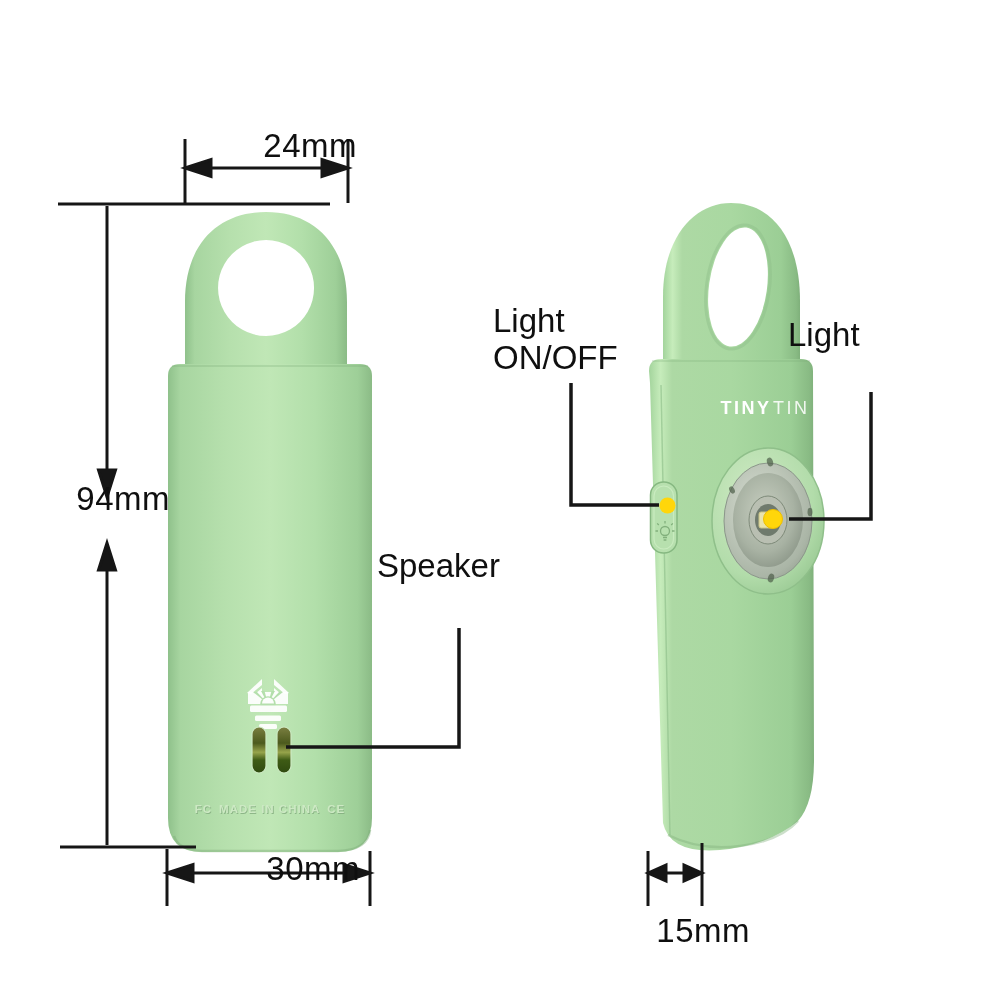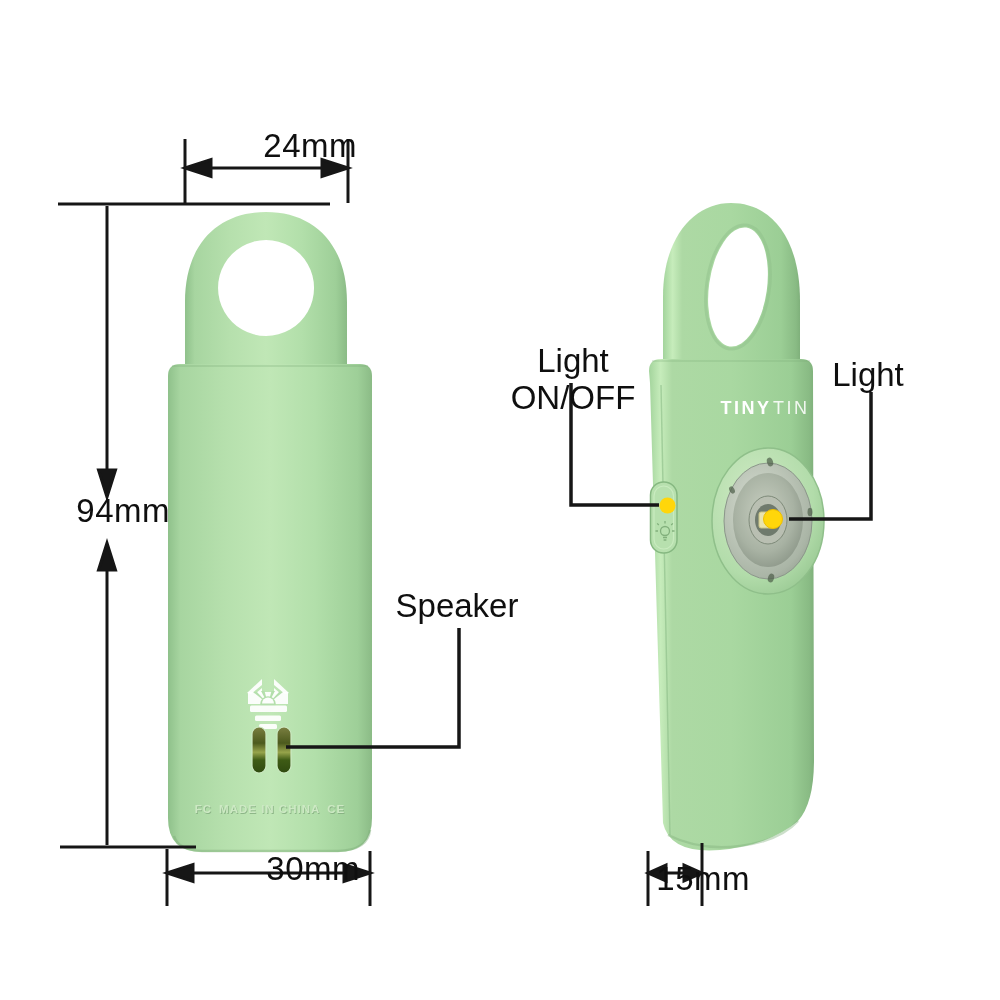--- a/index.html
+++ b/index.html
@@ -1,19 +1,19 @@
 <!DOCTYPE html>
 <html><head>
 <meta charset="utf-8">
 <style>
   html,body{margin:0;padding:0;background:#fff;}
   #canvas{position:relative;width:1000px;height:1000px;background:#fff;overflow:hidden;
           font-family:"Liberation Sans",sans-serif;color:#0f0f0f;}
   .dim-text{position:absolute;font-size:33px;text-align:right;letter-spacing:0.5px;}
-  .callout{position:absolute;font-size:33px;text-align:center;line-height:37px;margin-top:40px;}
+  .callout{position:absolute;font-size:33px;text-align:left;line-height:37px;}
   svg{position:absolute;display:block;}
   .device{z-index:2;}
   #annotations{left:0;top:0;z-index:4;}
   .txt{z-index:5;}
 </style>
 </head>
 <body>
 
 <div id="canvas">
 
@@ -181,25 +181,25 @@
 
     <g stroke="#161616" stroke-width="3.5" fill="none">
       <polyline points="571,383 571,505 659,505"></polyline>
       <polyline points="871,392 871,519 789,519"></polyline>
       <polyline points="459,628 459,747 286,747"></polyline>
     </g>
   </svg>
 
   <div class="dim-text txt" style="left:177px;top:127px;width:180px">24mm</div>
 
-  <div class="dim-text txt" style="left:30px;top:492px;width:140px">94mm</div>
+  <div class="dim-text txt" style="left:30px;top:480px;width:140px">94mm</div>
 
   <div class="dim-text txt" style="left:180px;top:850px;width:180px">30mm</div>
 
-  <div class="dim-text txt" style="left:590px;top:860px;width:160px">15mm</div>
+  <div class="dim-text txt" style="left:590px;top:912px;width:160px">15mm</div>
 
   <div class="callout txt" style="left:493px;top:302px;width:160px">
     <div>Light</div>
     <div>ON/OFF</div>
   </div>
 
   <div class="callout txt" style="left:788px;top:316px;width:160px">
     <div>Light</div>
   </div>
 

